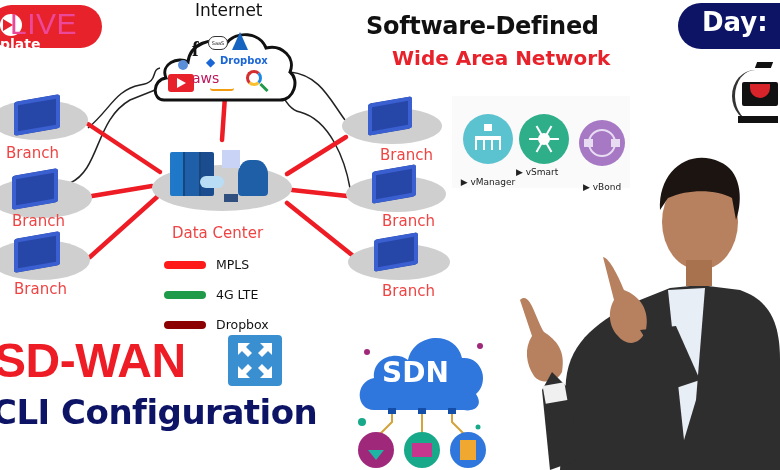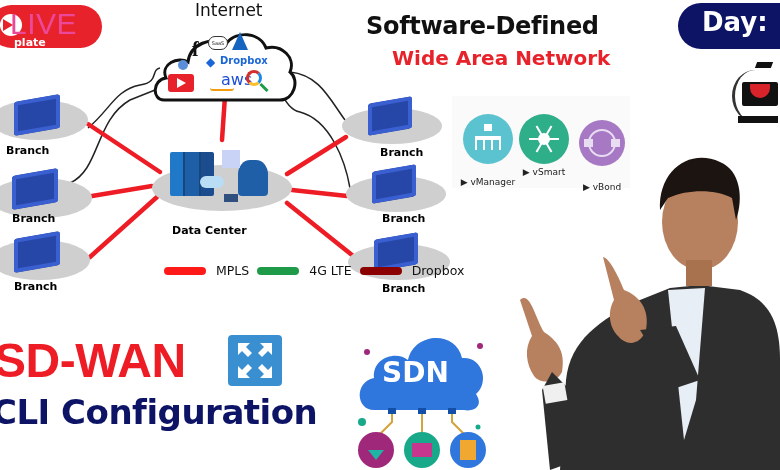--- a/index.html
+++ b/index.html
@@ -5,32 +5,32 @@
   * { box-sizing: border-box; margin: 0; padding: 0; }
   html, body { width: 780px; height: 470px; background: #ffffff; overflow: hidden; }
   body { position: relative; font-family: "DejaVu Sans", sans-serif; }
   .abs { position: absolute; }
 
   
   .live-badge { left: -10px; top: 5px; width: 112px; height: 43px; background: #e8222b; border-radius: 22px; }
   .live-play { left: 0px; top: 14px; width: 22px; height: 22px; border-radius: 50%; background: #fff; }
   .live-play::after { content: ""; position: absolute; left: 3px; top: 5px; border-left: 10px solid #e8222b; border-top: 6px solid transparent; border-bottom: 6px solid transparent; }
   .live-text { left: 10px; top: 7px; color: #ec4899; font-family: "Liberation Sans", sans-serif; font-size: 30px; letter-spacing: 0.5px; }
-  .live-sub { left: 0px; top: 36px; color: #fff; font-size: 11px; font-weight: bold; padding-left: 14px; }
+  .live-sub { left: 0px; top: 36px; color: #fff; font-size: 14px; font-weight: bold; }
 
   
   .internet-title { left: 195px; top: 0px; font-size: 17px; color: #111; font-family: "DejaVu Sans", sans-serif; }
   .sw-title { left: 366px; top: 12px; font-size: 24px; font-weight: bold; color: #111; font-family: "DejaVu Sans", sans-serif; letter-spacing: -0.3px; }
   .wan-sub { left: 392px; top: 46px; font-size: 20px; font-weight: bold; color: #e8222b; }
 
   .day-badge { left: 678px; top: 3px; width: 130px; height: 46px; background: #0d1466; border-radius: 24px; }
   .day-text { left: 702px; top: 7px; font-size: 26px; font-weight: bold; color: #fff; }
 
   
-  .lbl { font-size: 11px; color: #000000; font-family: "DejaVu Sans", sans-serif; font-weight: bold; }
+  .lbl { font-size: 15px; color: #ef4444; font-family: "DejaVu Sans", sans-serif; }
 
   
   .legend-row { display: flex; align-items: center; gap: 10px; }
   .legend-swatch { width: 42px; height: 8px; border-radius: 4px; }
   .legend-label { font-size: 12.5px; color: #111; }
 
   
   .ctrl-bg { left: 452px; top: 96px; width: 178px; height: 92px; background: #fafafa; }
   .ctrl-icon { width: 50px; height: 50px; border-radius: 50%; }
   .ctrl-lbl { font-size: 9px; color: #222; white-space: nowrap; }
@@ -73,21 +73,21 @@
   <path d="M14,78 C2,78 2,58 16,56 C10,42 28,34 38,40 C40,22 62,14 76,22 C86,8 110,10 116,26 C132,22 146,36 140,50 C150,58 144,78 130,78 Z" fill="#fff" stroke="#111" stroke-width="3"></path>
 </svg>
 <div class="abs" style="left:208px;top:36px;width:20px;height:14px;border:1px solid #333;border-radius:7px;background:#fff;font-size:5px;text-align:center;line-height:12px;color:#222">SaaS</div>
 <div class="abs" style="left:232px;top:32px;width:0;height:0;border-left:8px solid transparent;border-right:8px solid transparent;border-bottom:18px solid #1565c0"></div>
 <div class="abs" style="left:192px;top:38px;font-size:20px;font-weight:bold;color:#111;font-family:'Liberation Serif',serif">f</div>
 <div class="abs" style="left:178px;top:60px;width:10px;height:10px;border-radius:50%;background:#5b8ed8"></div>
 <div class="abs" style="left:206px;top:55px;color:#1b66d6;font-size:12px;font-weight:bold">◆</div>
 <div class="abs" style="left:220px;top:55px;color:#1b66d6;font-size:10px;font-weight:bold">Dropbox</div>
 <div class="abs" style="left:168px;top:74px;width:26px;height:18px;background:#e8222b;border-radius:3px"></div>
 <div class="abs" style="left:177px;top:78px;border-left:9px solid #fff;border-top:5px solid transparent;border-bottom:5px solid transparent"></div>
-<div class="abs" style="left:221px;top:70px;font-size:16px;color:#1d4ed8">aws</div>
+<div class="abs" style="left:192px;top:70px;font-size:14px;color:#be185d">aws</div>
 <div class="abs" style="left:210px;top:88px;width:24px;height:3px;border-bottom:2px solid #f39c12;border-radius:0 0 10px 10px"></div>
 <div class="abs" style="left:246px;top:70px;width:16px;height:16px;border:3px solid #d32f2f;border-right-color:#1e88e5;border-bottom-color:#fbc02d;border-radius:50%"></div>
 <div class="abs" style="left:259px;top:86px;width:10px;height:3px;background:#1e9a48;transform:rotate(45deg)"></div>
 
 <div class="abs sw-title">Software-Defined</div>
 <div class="abs wan-sub">Wide Area Network</div>
 
 <div class="abs day-badge"></div>
 <div class="abs day-text">Day:</div>
 
@@ -124,21 +124,21 @@
 <div class="abs lbl" style="left:380px;top:146px">Branch</div>
 
 <div class="abs" style="left:346px;top:176px;width:100px;height:36px;background:#cfcfcf;border-radius:50%"></div>
 <div class="abs" style="left:372px;top:168px;width:44px;height:32px;background:#2747a8;transform:skewY(-10deg);border-radius:3px;box-shadow:inset 0 0 0 4px #3a5fd0"></div>
 <div class="abs lbl" style="left:382px;top:212px">Branch</div>
 
 <div class="abs" style="left:348px;top:244px;width:102px;height:36px;background:#cfcfcf;border-radius:50%"></div>
 <div class="abs" style="left:374px;top:236px;width:44px;height:32px;background:#2747a8;transform:skewY(-10deg);border-radius:3px;box-shadow:inset 0 0 0 4px #3a5fd0"></div>
 <div class="abs lbl" style="left:382px;top:282px">Branch</div>
 
-<div class="abs" style="left:164px;top:263px;display:flex;gap:8px">
+<div class="abs" style="left:164px;top:257px;display:flex;flex-direction:column;gap:15px">
   <div class="legend-row">
     <div class="legend-swatch" style="background:#ff1a1a"></div>
     <span class="legend-label">MPLS</span>
   </div>
   <div class="legend-row">
     <div class="legend-swatch" style="background:#1e9a48"></div>
     <span class="legend-label">4G LTE</span>
   </div>
   <div class="legend-row">
     <div class="legend-swatch" style="background:#8b0000"></div>
@@ -148,21 +148,21 @@
 
 <div class="abs ctrl-bg"></div>
 <div class="abs" style="left:456px;top:114px;width:64px;text-align:center">
   <div class="ctrl-icon" style="background:#5bc2cf;margin:0 auto;position:relative">
     <div style="position:absolute;left:21px;top:10px;width:8px;height:7px;background:#fff"></div>
     <div style="position:absolute;left:12px;top:22px;width:26px;height:4px;background:#fff"></div>
     <div style="position:absolute;left:12px;top:26px;width:26px;height:10px;background:repeating-linear-gradient(90deg,#fff 0 2px,transparent 2px 8px)"></div>
   </div>
   <div class="ctrl-lbl" style="margin-top:13px">▶ <span>vManager</span></div>
 </div>
-<div class="abs" style="left:516px;top:114px;width:56px;text-align:center">
+<div class="abs" style="left:516px;top:114px;width:56px;">
   <div class="ctrl-icon" style="background:#2fae8a;margin:0 auto;position:relative">
     <div style="position:absolute;left:19px;top:19px;width:12px;height:12px;border-radius:50%;background:#fff"></div>
     <div style="position:absolute;left:10px;top:24px;width:30px;height:2px;background:#fff"></div>
     <div style="position:absolute;left:10px;top:24px;width:30px;height:2px;background:#fff;transform:rotate(60deg)"></div>
     <div style="position:absolute;left:10px;top:24px;width:30px;height:2px;background:#fff;transform:rotate(-60deg)"></div>
   </div>
   <div class="ctrl-lbl" style="margin-top:3px">▶ <span>vSmart</span></div>
 </div>
 <div class="abs" style="left:576px;top:120px;width:52px;text-align:center">
   <div class="ctrl-icon" style="background:#a779c4;width:46px;height:46px;margin:0 auto;position:relative">

